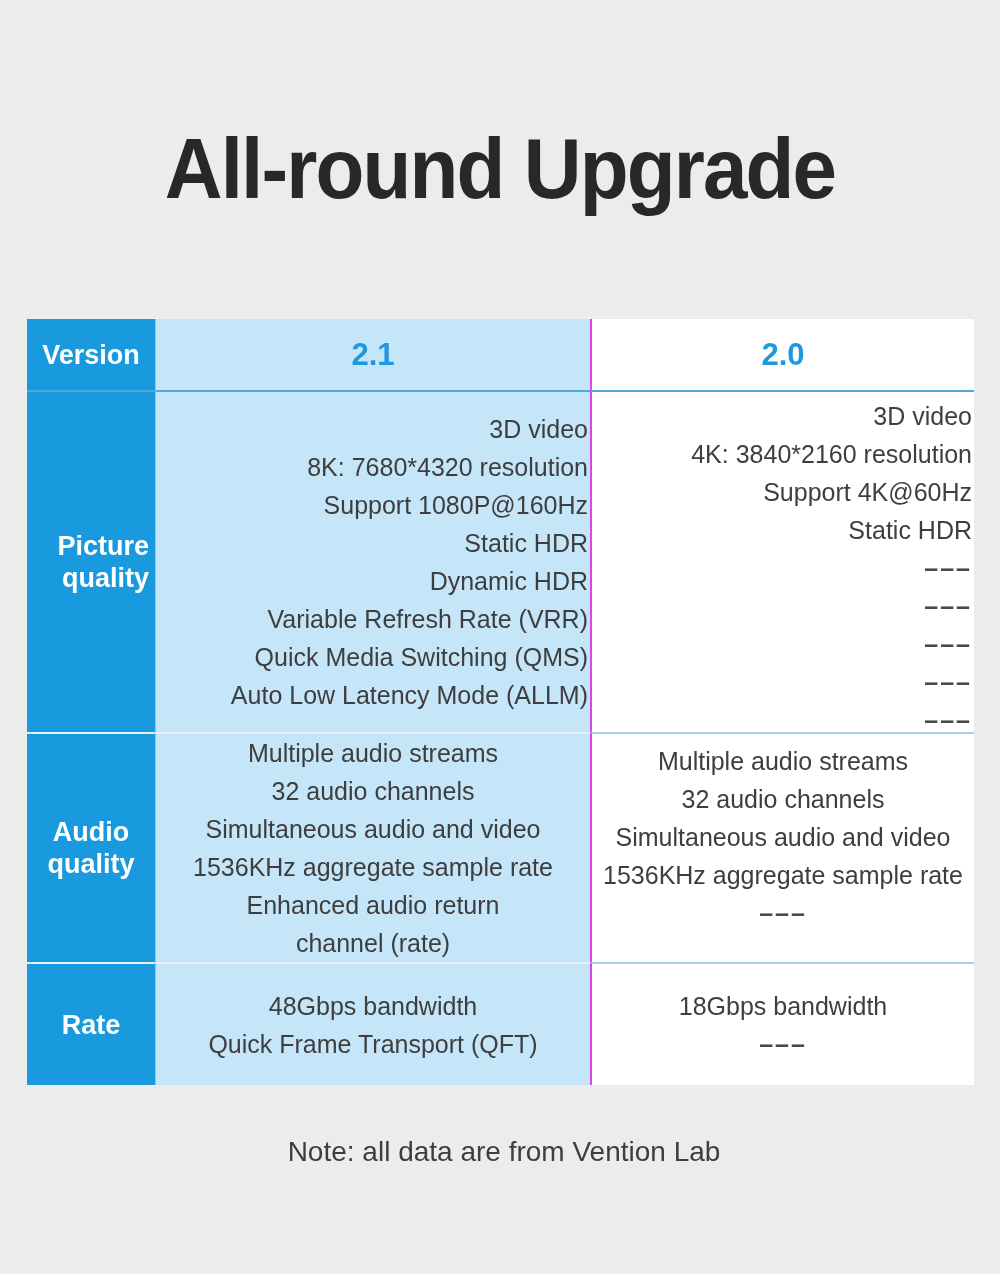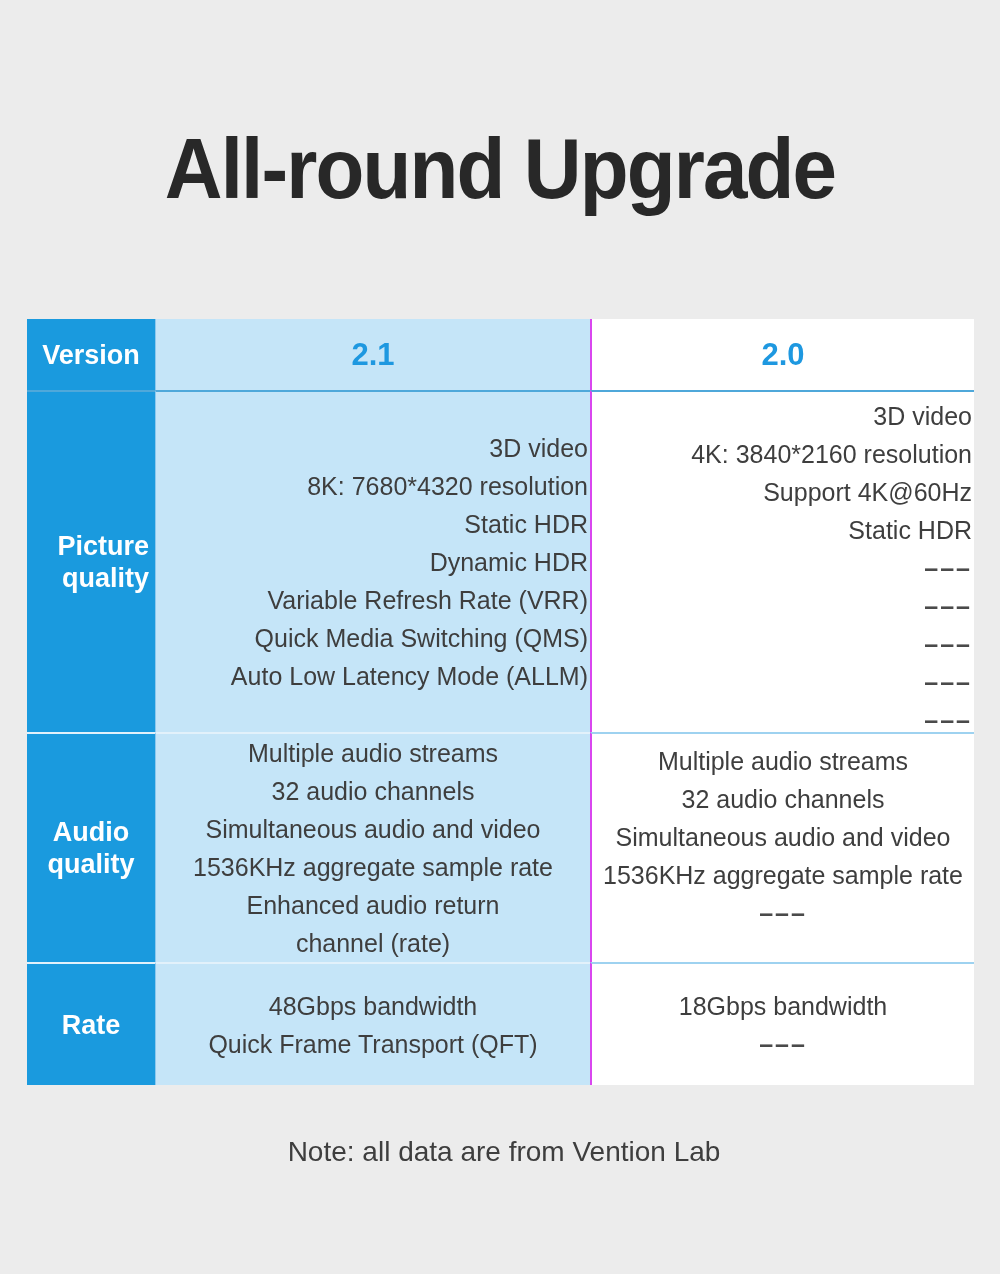--- a/index.html
+++ b/index.html
@@ -90,20 +90,21 @@
 <div class="table">
 
   <div class="cell label-cell">Version</div>
   <div class="cell c21 head-num bl-1">2.1</div>
   <div class="cell c20 head-num bl-2">2.0</div>
 
   <div class="cell label-cell bt-strong">Picture quality</div>
   <div class="cell c21 body-cell bt-strong bl-1">
       <div class="line">3D video</div>
       <div class="line">8K: 7680*4320 resolution</div>
+      <div class="line">Support 1080P@160Hz</div>
       <div class="line">Static HDR</div>
       <div class="line">Dynamic HDR</div>
       <div class="line">Variable Refresh Rate (VRR)</div>
       <div class="line">Quick Media Switching (QMS)</div>
       <div class="line">Auto Low Latency Mode (ALLM)</div>
     </div>
   <div class="cell c20 body-cell bt-strong bl-2 offset-down">
       <div class="line">3D video</div>
       <div class="line">4K: 3840*2160 resolution</div>
       <div class="line">Support 4K@60Hz</div>

